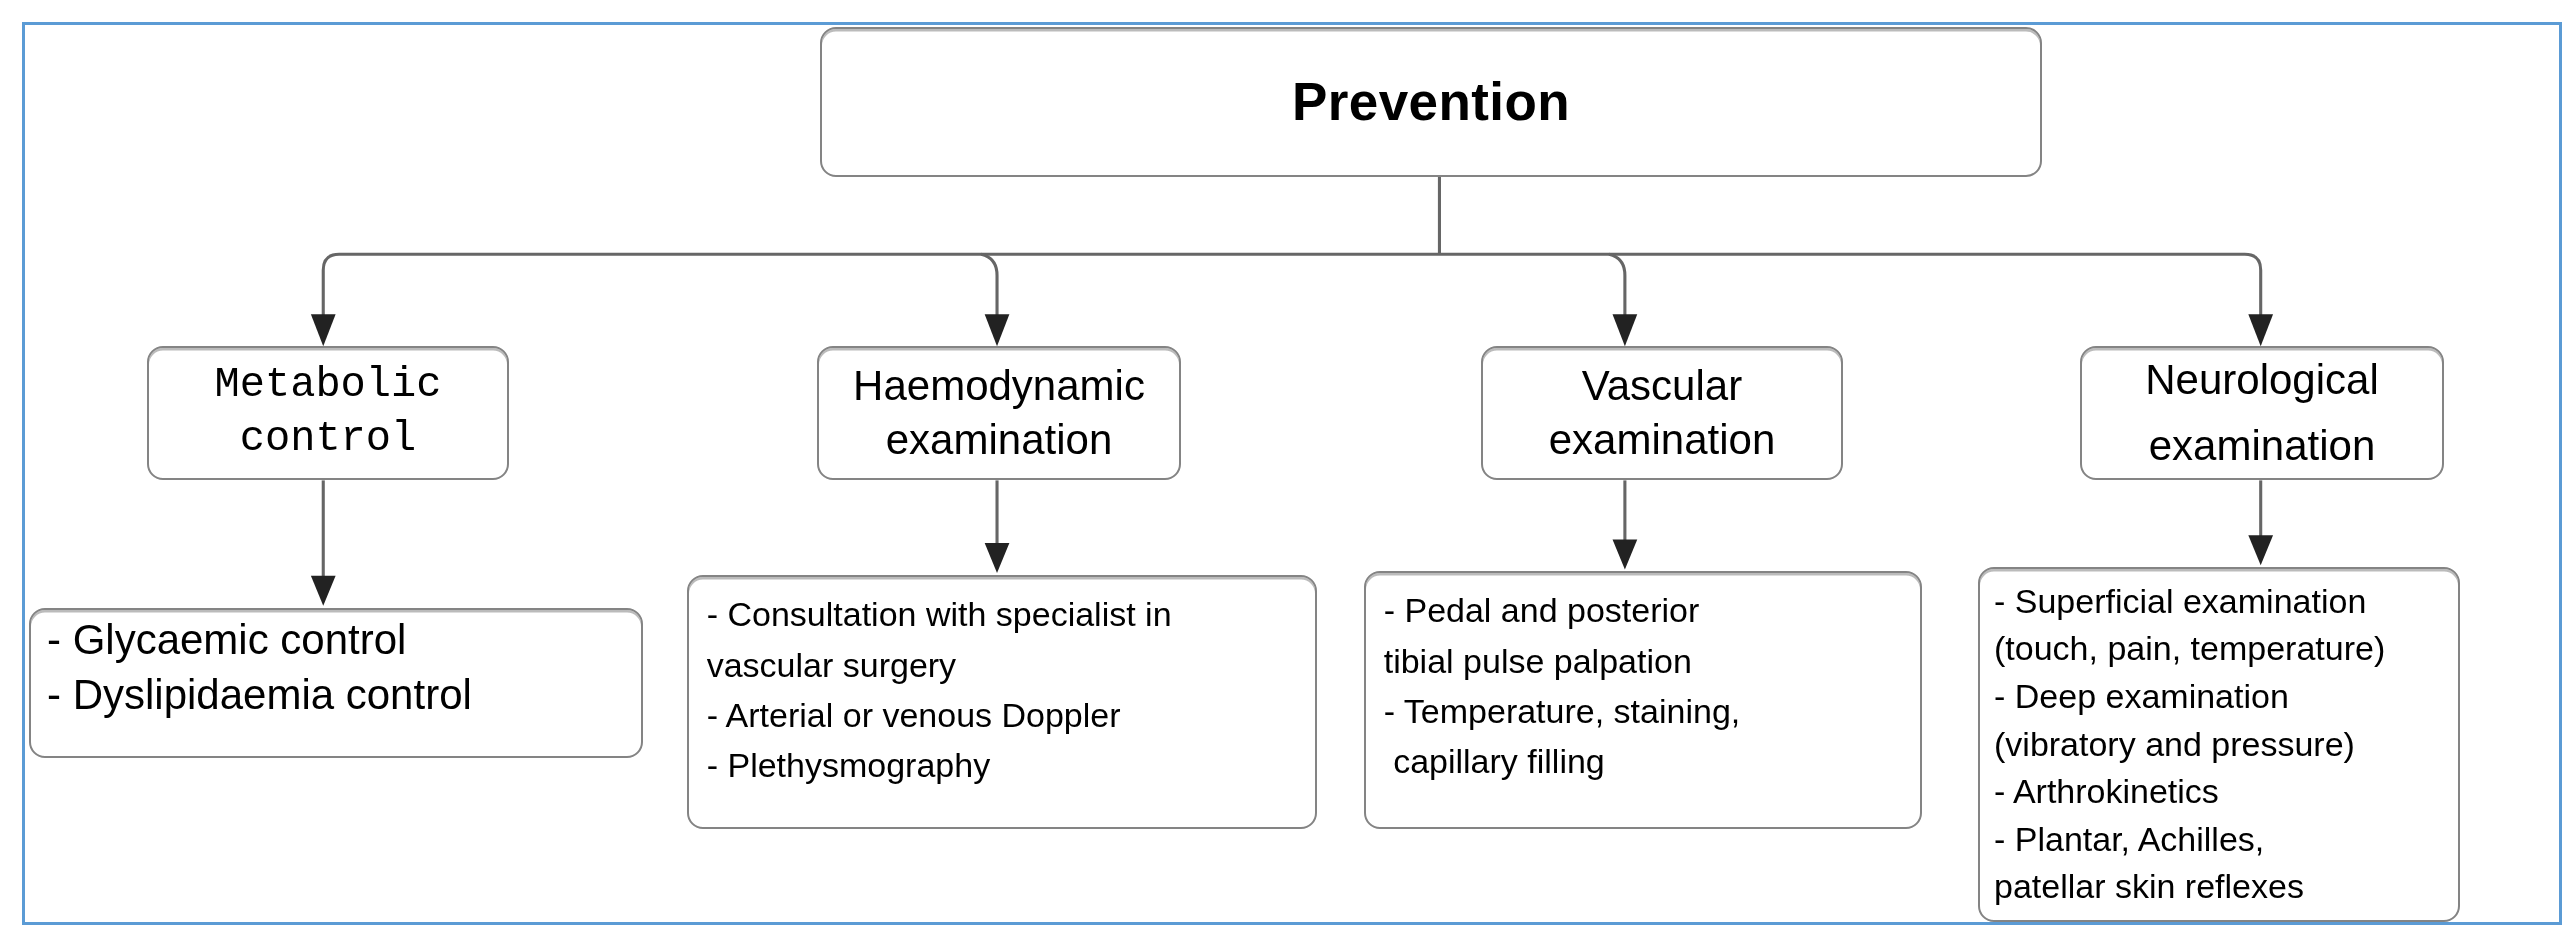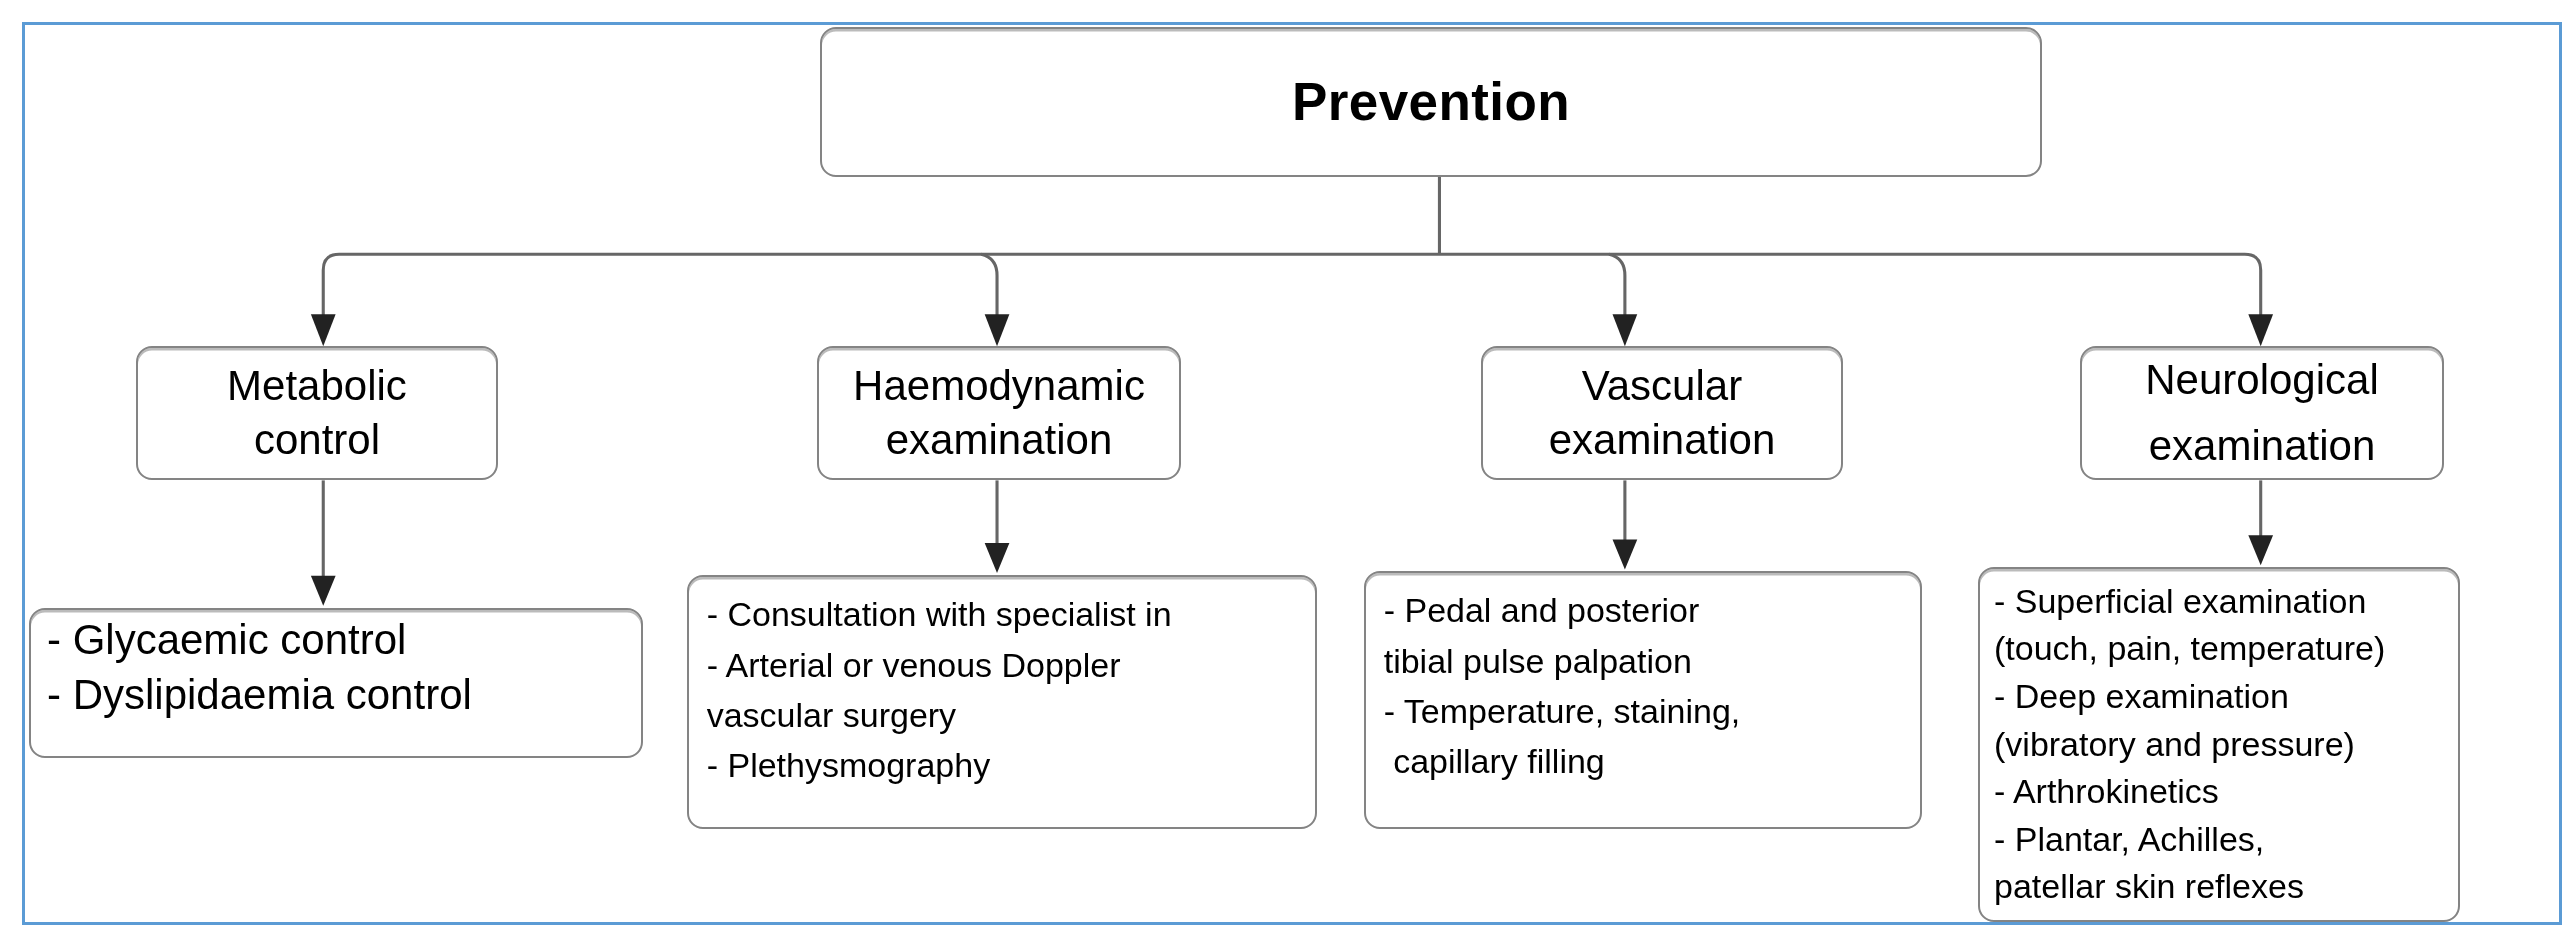--- a/index.html
+++ b/index.html
@@ -50,21 +50,21 @@
     top: 346px;
     height: 134px;
     display: flex;
     flex-direction: column;
     align-items: center;
     justify-content: center;
     text-align: center;
     font-size: 42px;
     line-height: 1.28;
   }
-  #title-box-1 { left: 136px;  width: 362px; }
+  #title-box-1 { left: 147px;  width: 362px; font-family: Liberation Mono, monospace; }
   #title-box-2 { left: 817px;  width: 364px; }
   #title-box-3 { left: 1481px; width: 362px; }
   #title-box-4 { left: 2080px; width: 364px; gap: 12px; }
   .detail-box {
     text-align: left;
   }
   #detail-box-1 {
     left: 29px; top: 608px; width: 614px; height: 150px;
     font-size: 42px; line-height: 1.3; padding: 3px 16px;
   }
@@ -153,22 +153,22 @@
     <div>Neurological</div>
     <div>examination</div>
   </div>
 
   <div class="node detail-box" id="detail-box-1">
     <div class="detail-line">- Glycaemic control</div>
     <div class="detail-line">- Dyslipidaemia control</div>
   </div>
   <div class="node detail-box" id="detail-box-2">
     <div class="detail-line">- Consultation with specialist in</div>
+    <div class="detail-line">vascular surgery</div>
     <div class="detail-line">- Arterial or venous Doppler</div>
-    <div class="detail-line">vascular surgery</div>
     <div class="detail-line">- Plethysmography</div>
   </div>
   <div class="node detail-box" id="detail-box-3">
     <div class="detail-line">- Pedal and posterior</div>
     <div class="detail-line">tibial pulse palpation</div>
     <div class="detail-line">- Temperature, staining,</div>
     <div class="detail-line"> capillary filling</div>
   </div>
   <div class="node detail-box" id="detail-box-4">
     <div class="detail-line">- Superficial examination</div>

